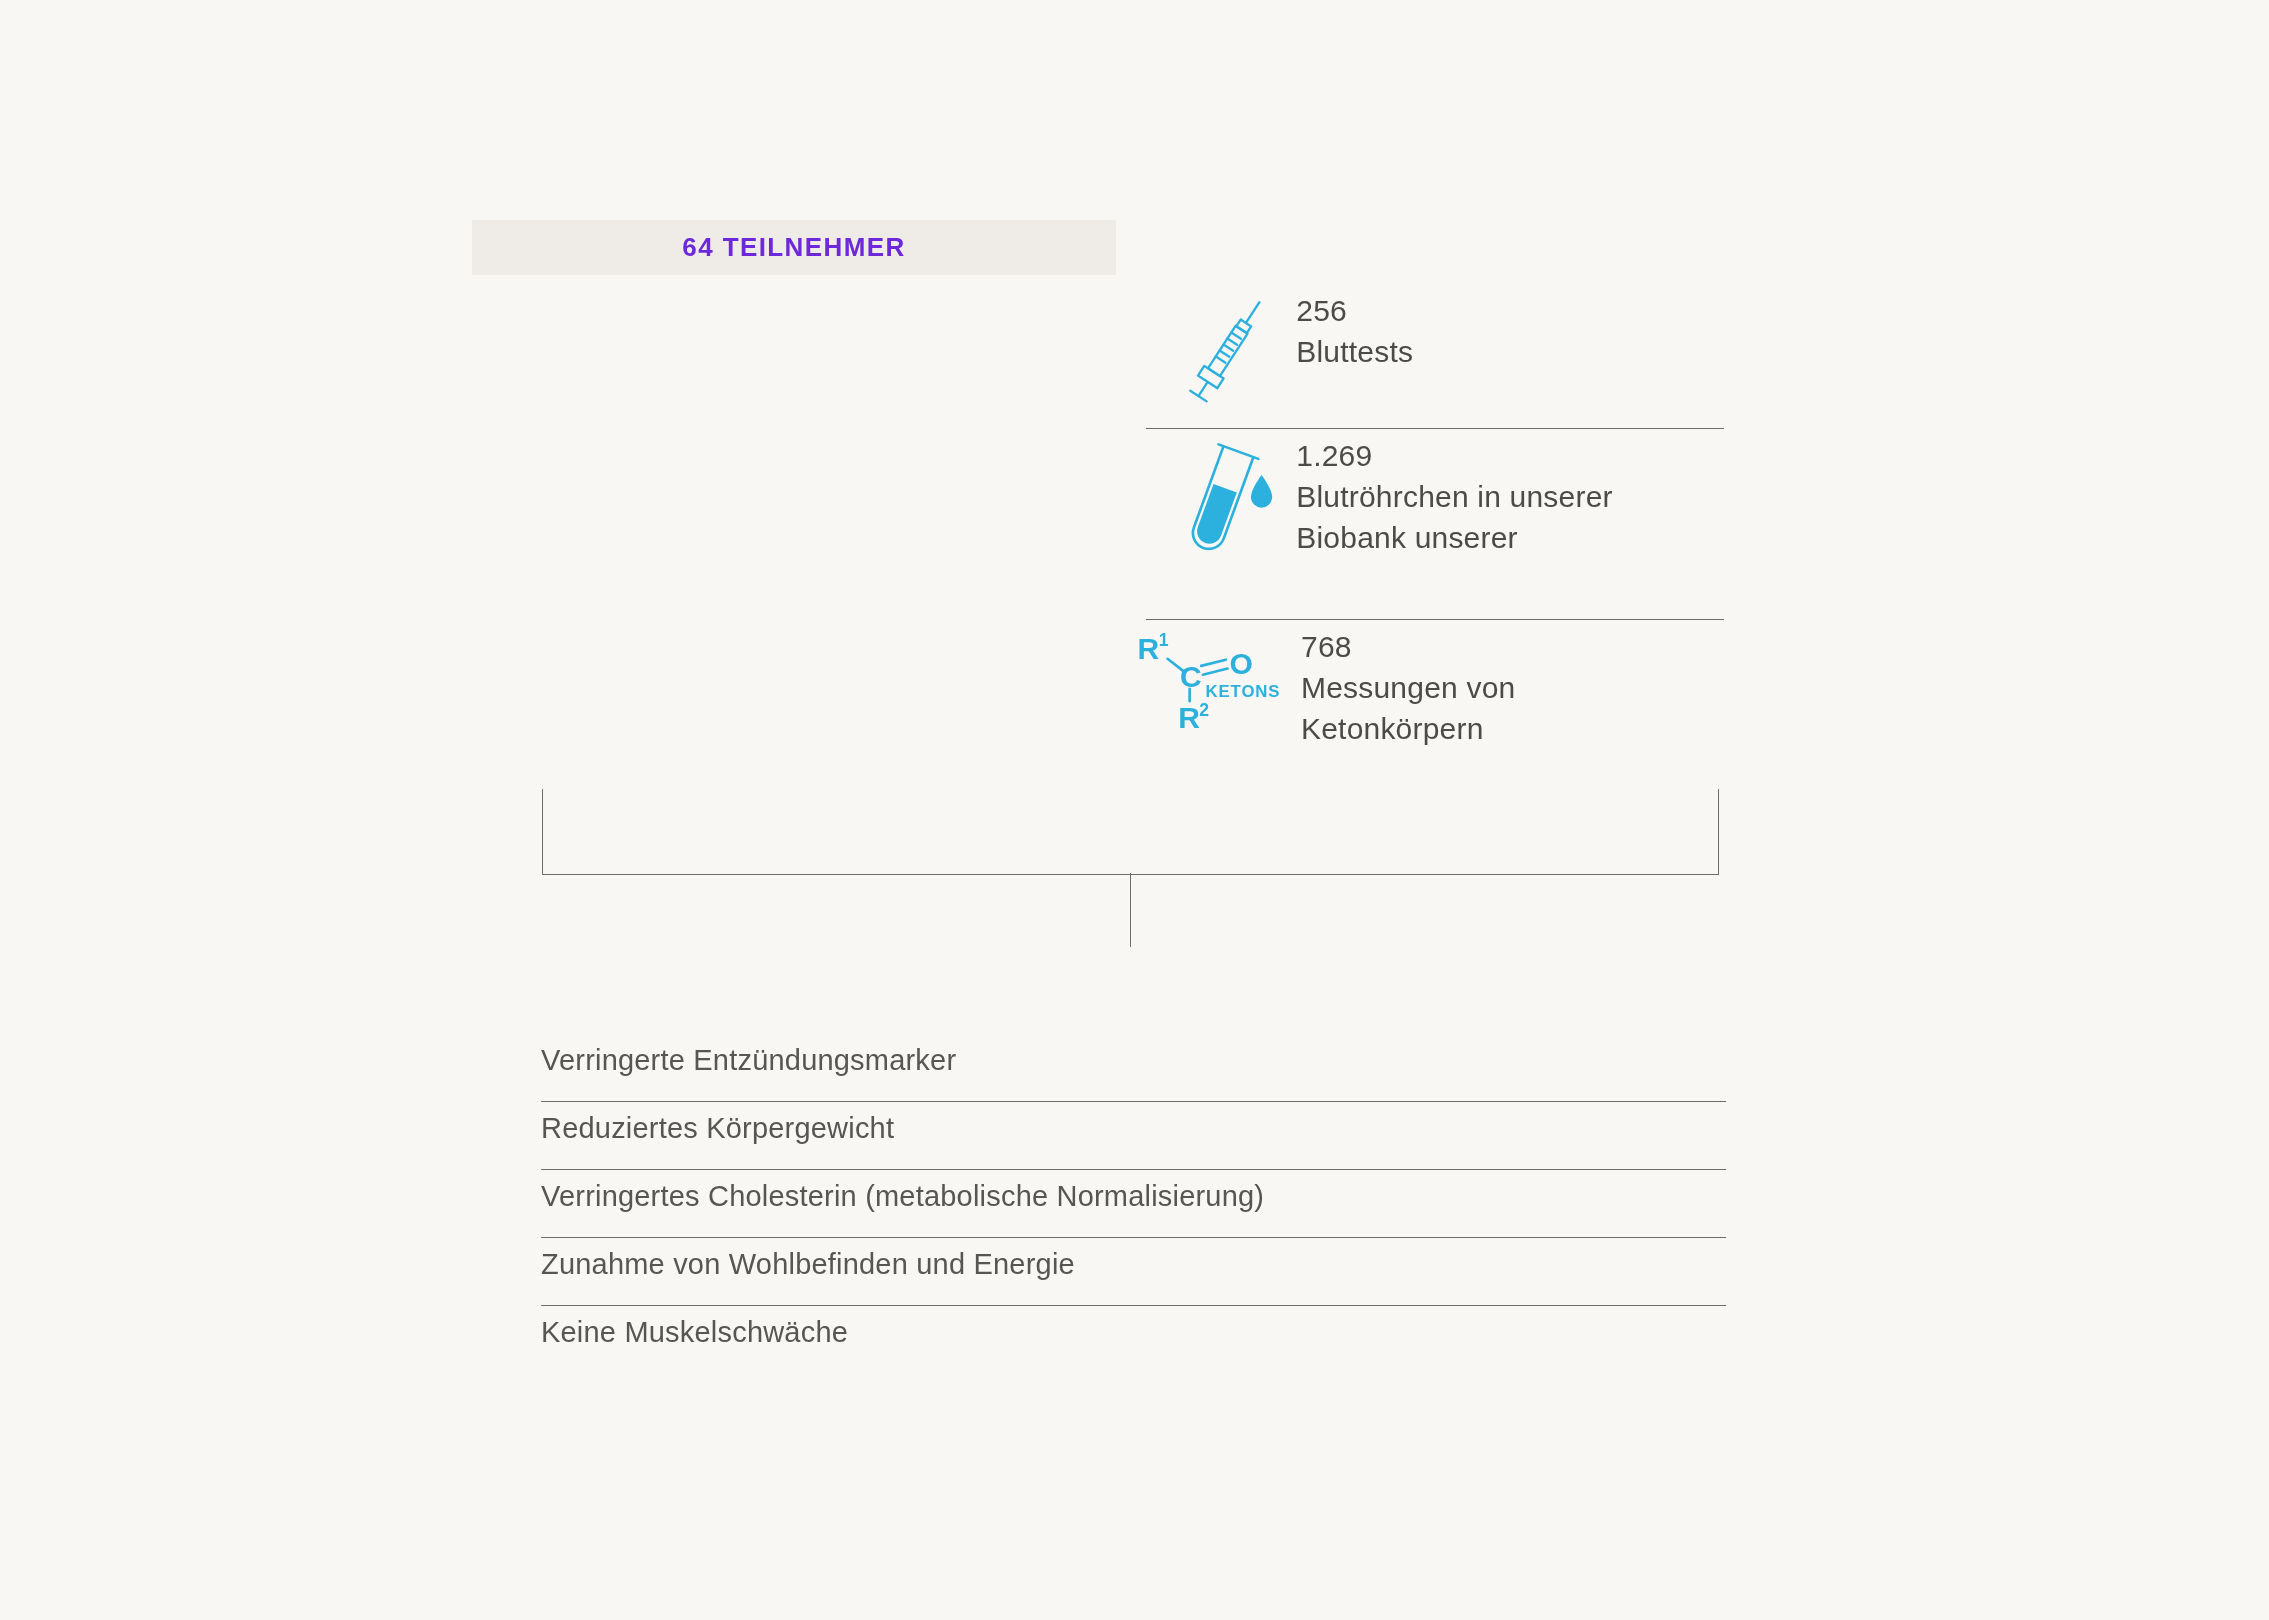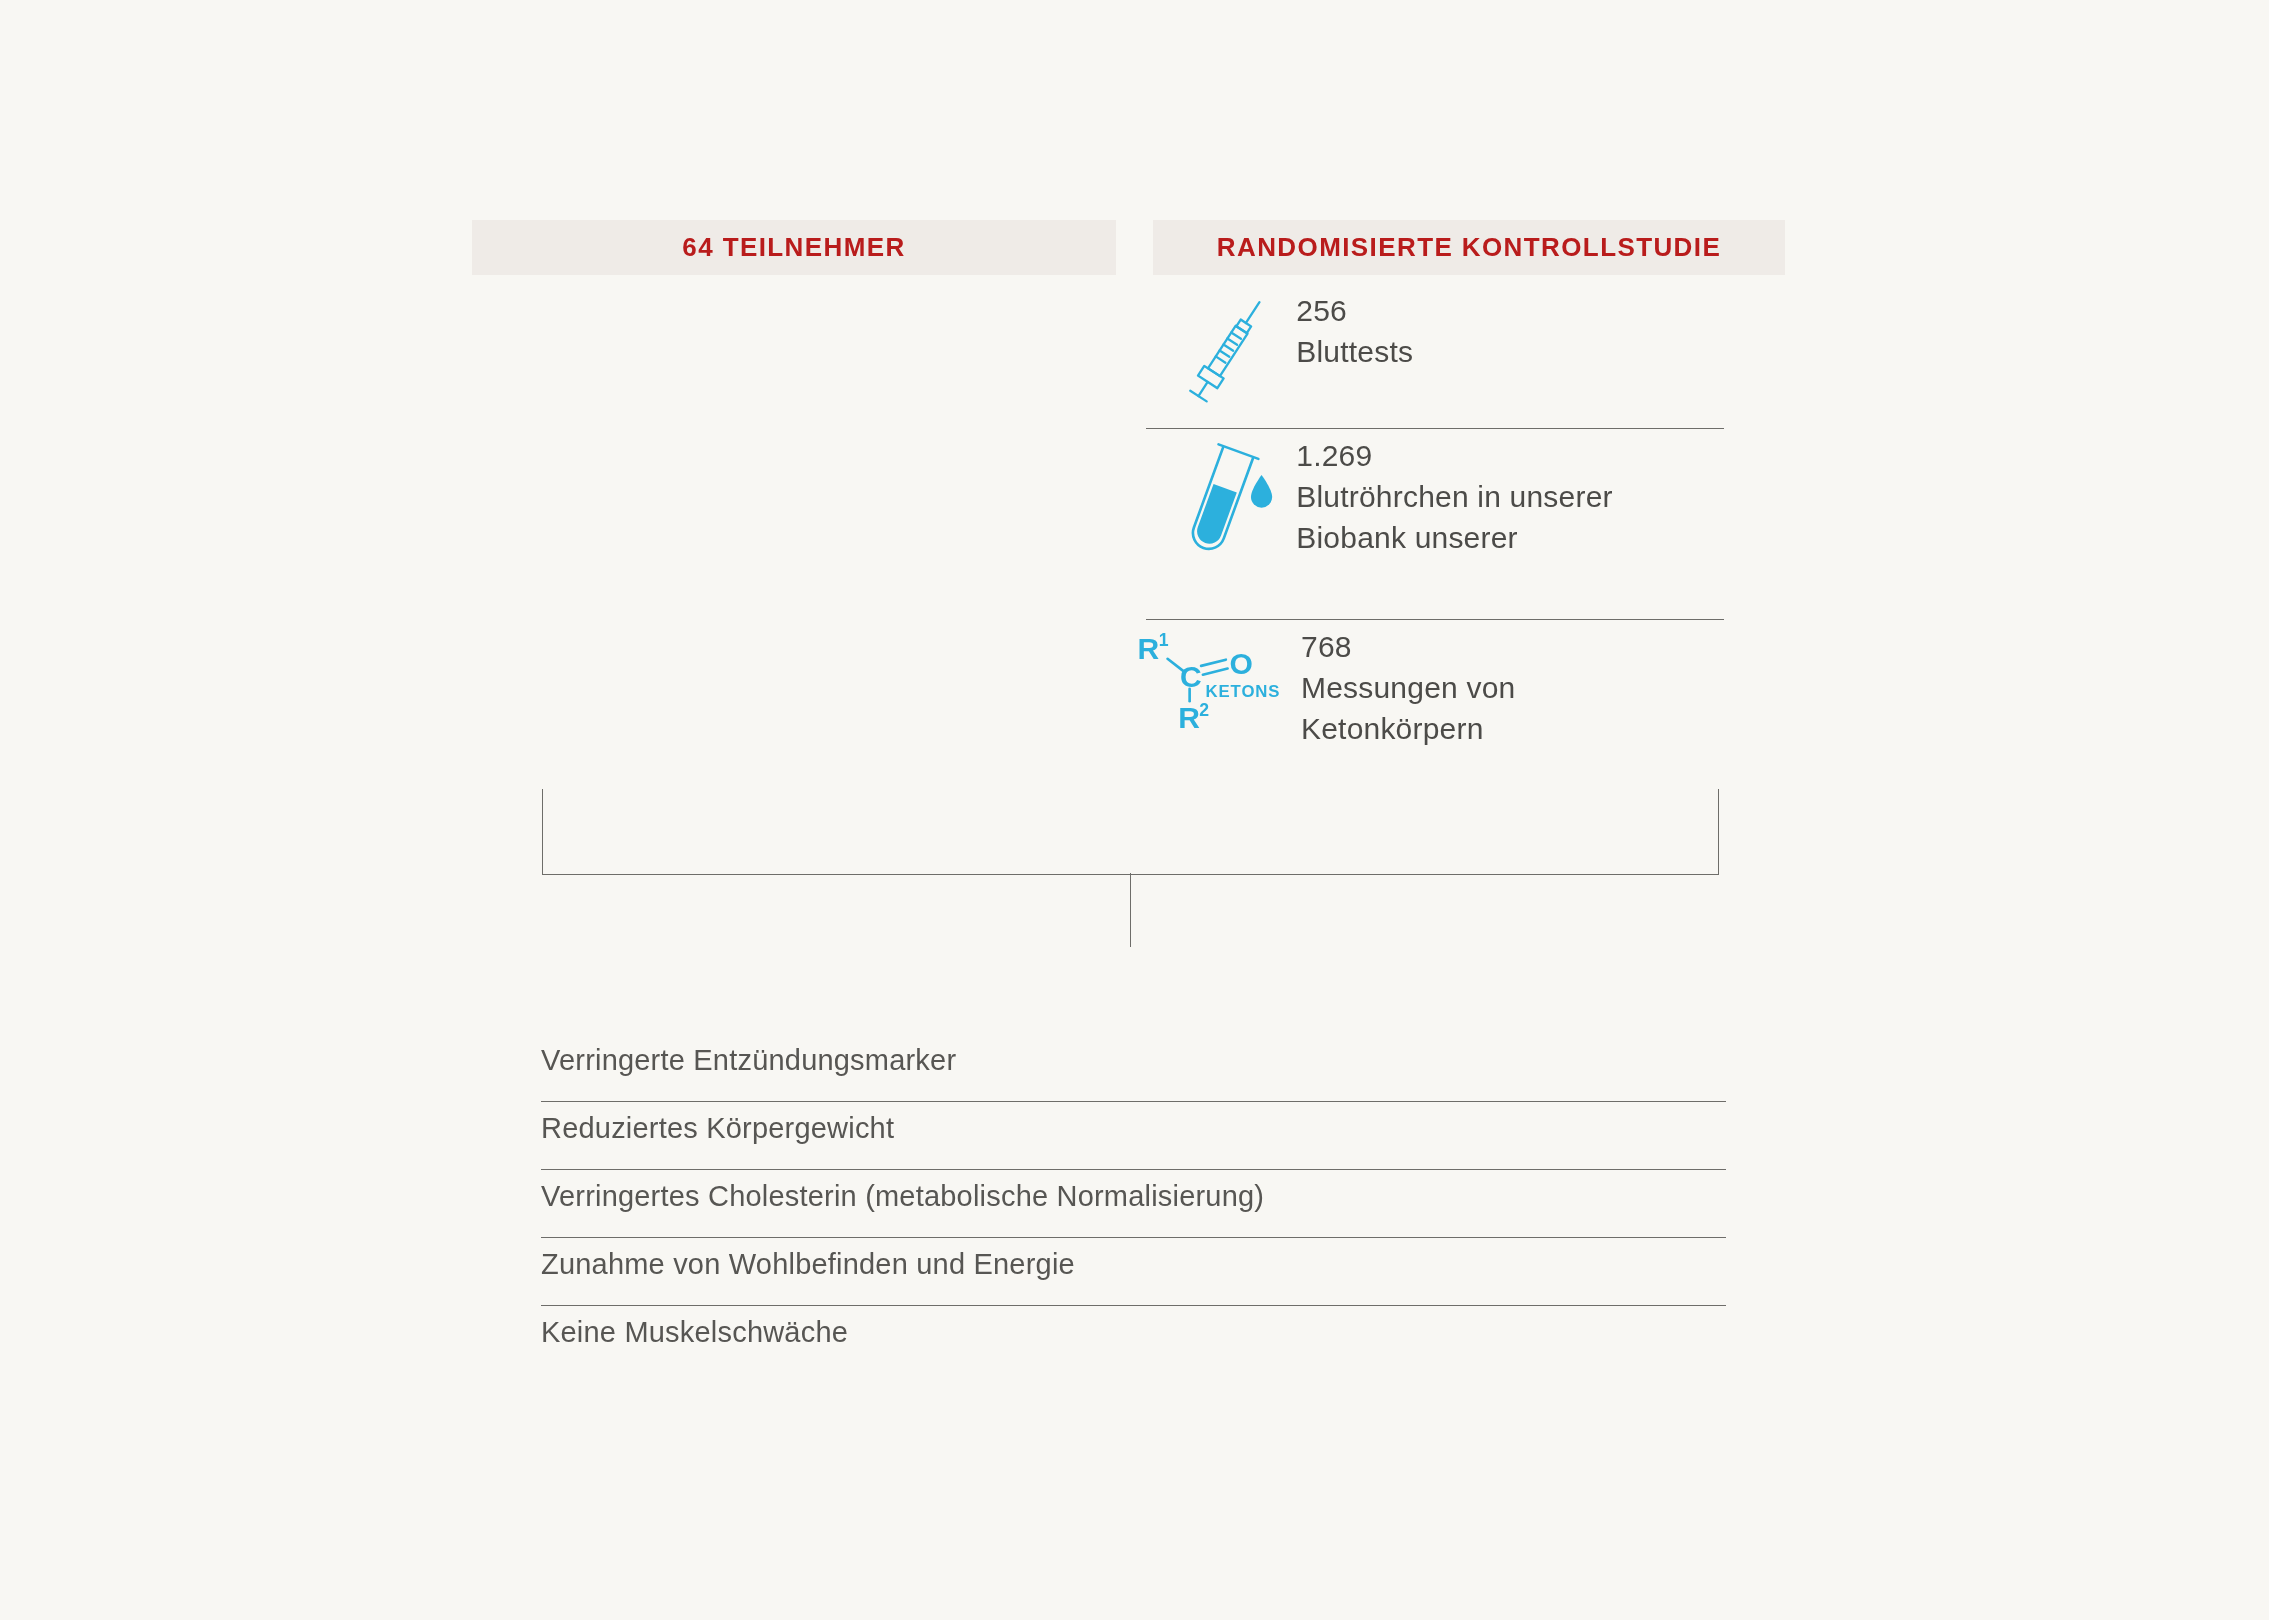--- a/index.html
+++ b/index.html
@@ -24,21 +24,21 @@
   
   .hdr {
     position: absolute;
     background: #efebe7;
     display: flex;
     align-items: center;
     justify-content: center;
     letter-spacing: 1.4px;
     font-size: 26px;
     font-weight: 700;
-    color: #b91c1c;
+    color: #6d28d9;
     text-transform: uppercase;
     box-sizing: border-box;
   }
   #hdr-left  { left: 472px;  top: 220px; width: 644px; height: 55px; }
   #hdr-right { left: 1153px; top: 220px; width: 632px; height: 55px; }
 
   
   .col { position: absolute; }
   #col-left  { left: 472px;  top: 284px; width: 644px; }
   #col-right { left: 1153px; top: 284px; width: 632px; }
@@ -132,21 +132,20 @@
   
   .ketone-wrap { width: 168px; height: 106px; }
 </style>
 </head>
 <body>
 
 <div id="stage">
 
   <div class="hdr" id="hdr-left">64 TEILNEHMER</div>
 
-  <div class="hdr" id="hdr-right">RANDOMISIERTE KONTROLLSTUDIE</div>
 
 
   <div class="col" id="col-right">
 
     <div class="stat-row" id="row-blood">
       <div class="stat-icon">
         <svg width="98" height="120" viewBox="0 0 110 135" fill="none" stroke="#2cb0dd" stroke-width="2.6" stroke-linecap="round" stroke-linejoin="round">
           <g transform="rotate(33 55 67)">
             <line x1="55" y1="2" x2="55" y2="30"></line>
             <rect x="48" y="30" width="14" height="9"></rect>

